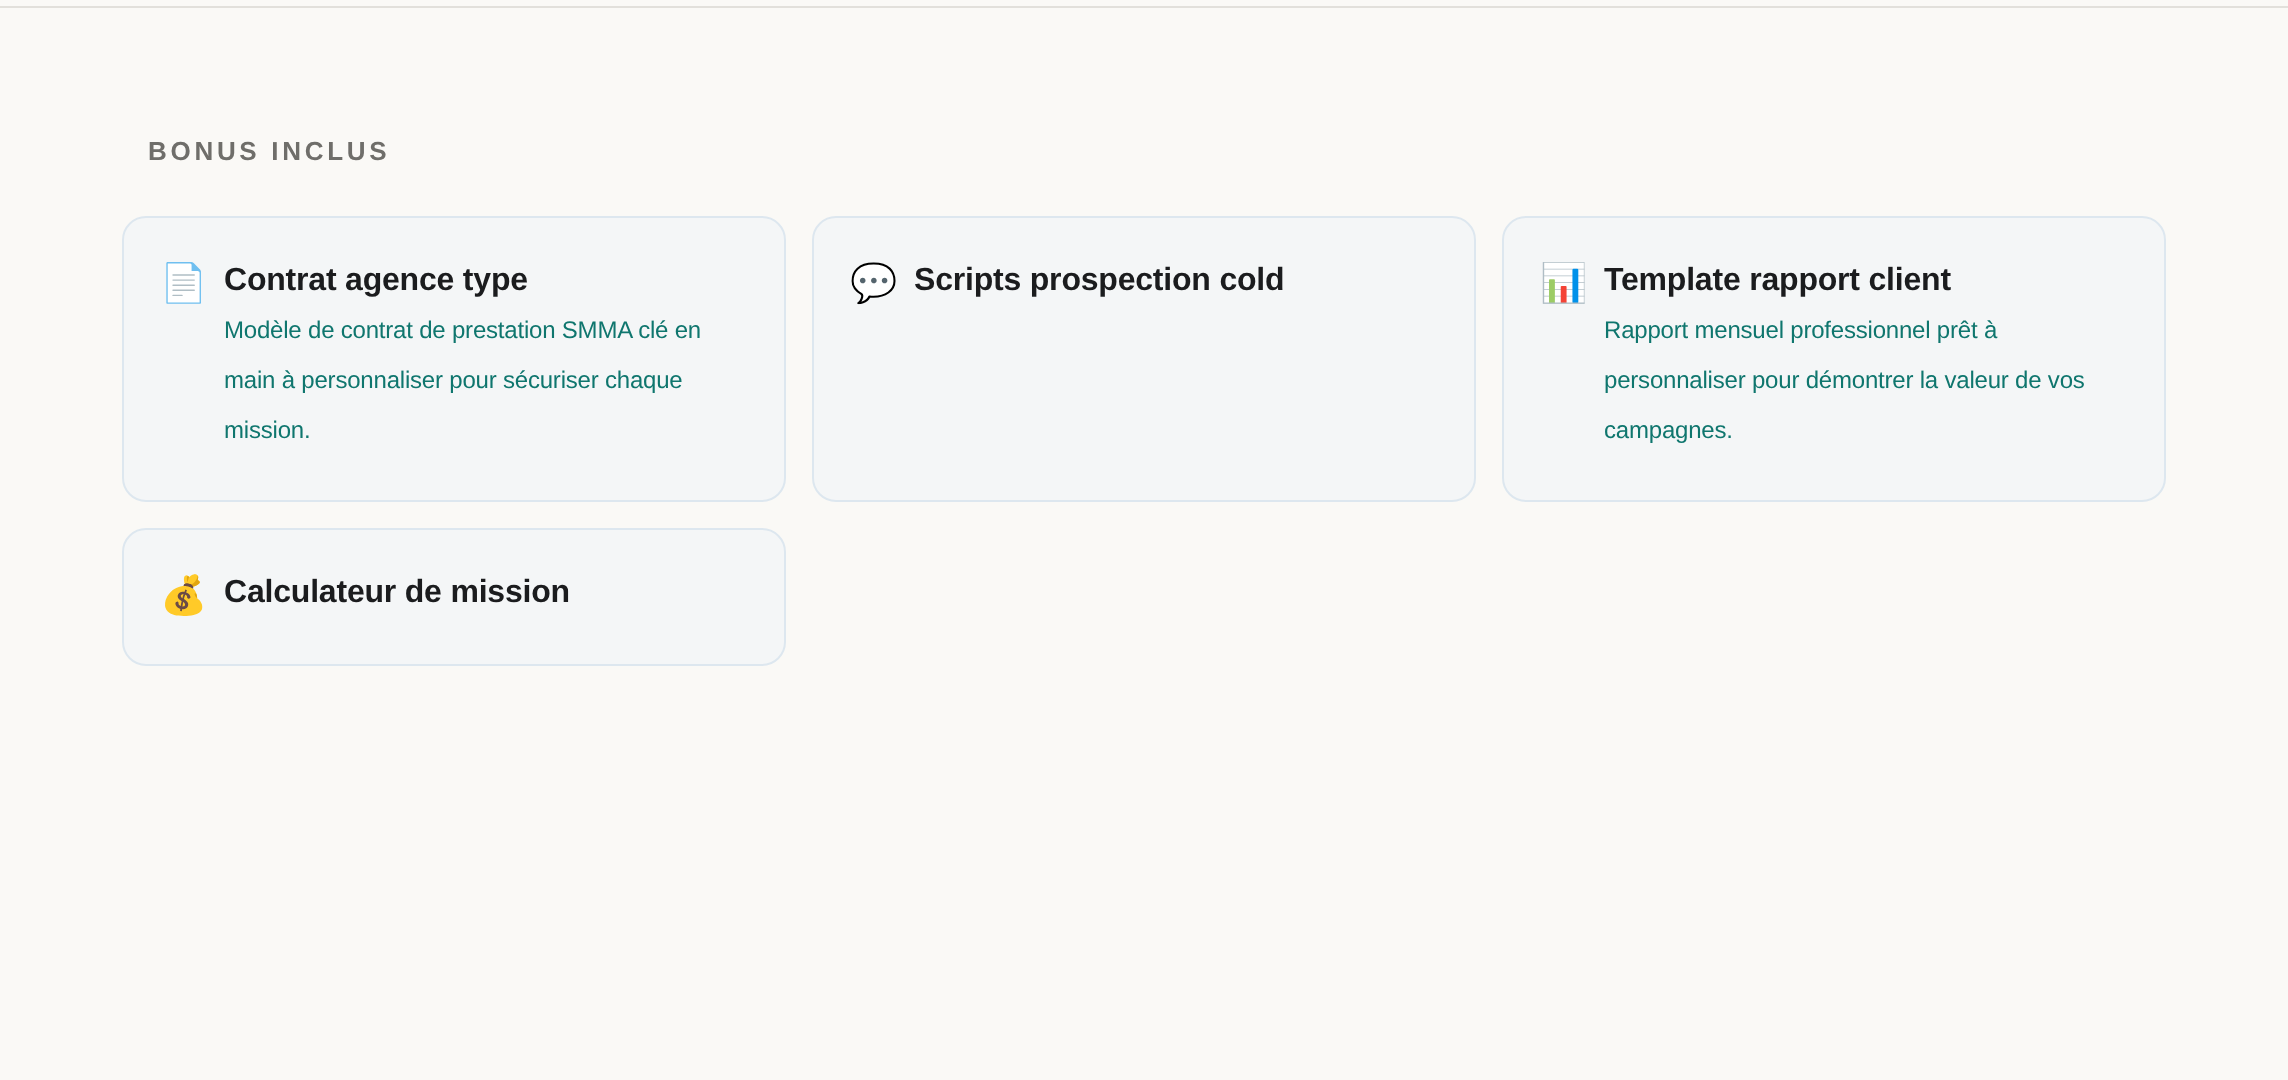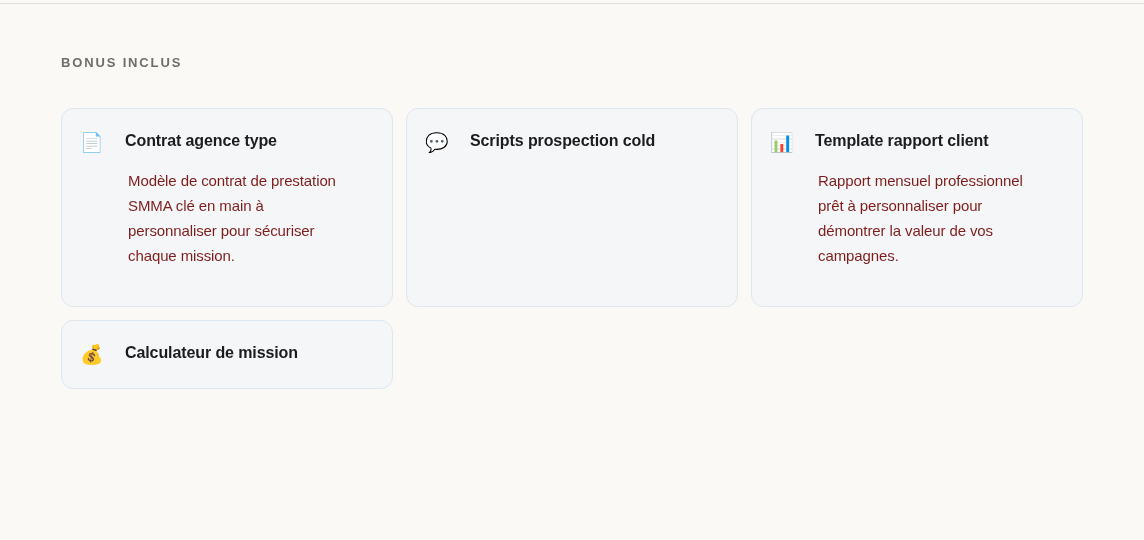--- a/index.html
+++ b/index.html
@@ -27,21 +27,21 @@
   .page {
     position: absolute;
     top: 0;
     left: 0;
     width: 1144px;
     height: 540px;
     box-sizing: border-box;
     padding: 0 61px;
   }
   .section-title {
-    margin: 0;
+    margin: 13px;
     padding: 0;
     position: absolute;
     left: 61px;
     top: 54px;
     font-size: 13px;
     font-weight: bold;
     letter-spacing: 1.85px;
     color: #6f6e6a;
     text-transform: uppercase;
     line-height: 18px;
@@ -77,31 +77,31 @@
     line-height: 24px;
     text-align: center;
     margin-top: 1px;
     font-family: "DejaVu Sans", sans-serif;
   }
   .card-body {
     flex: 1 1 auto;
     min-width: 0;
   }
   .card-title {
-    margin: 0 0 1px 13px;
+    margin: 0 0 1px 0;
     font-size: 16px;
     font-weight: bold;
     color: #1b1c1e;
     line-height: 23px;
     letter-spacing: -0.1px;
   }
   .card-desc {
-    margin: 16px;
-    font-size: 15px;
-    color: #7f1d1d;
+    margin: 0;
+    font-size: 12px;
+    color: #0f766e;
     line-height: 25px;
     letter-spacing: -0.1px;
   }
 </style>
 </head>
 <body>
 
 <div class="top-divider"></div>
 
 <div class="page">

